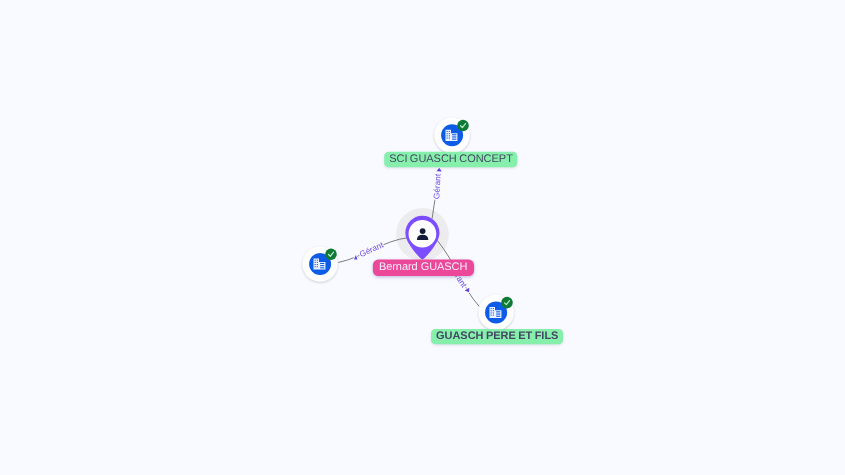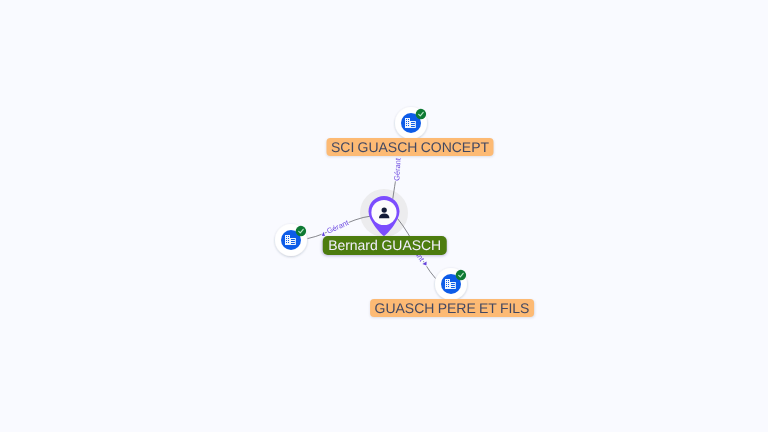--- a/index.html
+++ b/index.html
@@ -5,26 +5,26 @@
   html,body{margin:0;padding:0;}
   body{width:768px;height:432px;background:#f9faff;overflow:hidden;
        font-family:"Liberation Sans",sans-serif;-webkit-font-smoothing:antialiased;text-rendering:geometricPrecision;-moz-osx-font-smoothing:grayscale;}
   .stage{position:absolute;left:0;top:0;width:768px;height:432px;}
   .svglayer{position:absolute;left:0;top:0;}
   .edge{fill:none;stroke:#6a6b71;stroke-width:0.8;}
   .arrow{fill:#6443dc;paint-order:stroke fill;stroke:#f9faff;stroke-width:1.6px;stroke-linejoin:round;}
   .elabel{fill:#6d4ae0;font-size:7.5px;font-family:"Liberation Sans",sans-serif;
      paint-order:stroke fill;stroke:#f9faff;stroke-width:2.2px;stroke-linejoin:round;}
   .node{position:absolute;}
-  .nlabel{position:absolute;background:#fdba74;border-radius:4px;
-     color:#424862;font-size:14px;letter-spacing:-0.02px;word-spacing:-0.55px;
+  .nlabel{position:absolute;background:#86efac;border-radius:4px;
+     color:#424862;font-size:10px;letter-spacing:-0.02px;word-spacing:-0.55px;
      padding:2.1px 4.5px;line-height:1;white-space:nowrap;transform:translateX(-50%);
      box-shadow:0 1px 2.5px rgba(40,45,80,0.13);}
-  .plabel{position:absolute;background:#4d7c0f;border-radius:5px;
-     color:#f3effd;font-size:14px;padding:2.2px 5.8px;line-height:1.0;letter-spacing:-0.05px;white-space:nowrap;transform:translateX(-50%);
+  .plabel{position:absolute;background:#ec4899;border-radius:5px;
+     color:#f3effd;font-size:10px;padding:2.2px 5.8px;line-height:1.0;letter-spacing:-0.05px;white-space:nowrap;transform:translateX(-50%);
      box-shadow:0 1px 3px rgba(60,40,140,0.3);}
   .halo{position:absolute;border-radius:50%;background:#ececee;}
 </style>
 </head>
 <body>
 
 <div class="stage">
 
   <div class="halo" style="left:359.5px;top:189px;width:48px;height:48px;"></div>
 
@@ -121,21 +121,21 @@
         <rect x="19.0" y="26.0" width="1.0" height="1.0" fill="#0d5ce8"></rect>
         <rect x="21.0" y="26.0" width="1.0" height="1.0" fill="#0d5ce8"></rect>
         <rect x="24.0" y="23.0" width="3.85" height="1.0" fill="#0d5ce8"></rect>
         <rect x="24.0" y="25.0" width="3.85" height="1.0" fill="#0d5ce8"></rect>
         <rect x="24.0" y="27.0" width="3.85" height="1.0" fill="#0d5ce8"></rect>
       </g>
       <circle cx="33.9" cy="15.1" r="5.25" fill="#0e7a33"></circle>
       <path d="M31.7 15.35 L33.3 16.95 L36.2 13.3" fill="none" stroke="#b9e6c6" stroke-width="1.15" stroke-linecap="round" stroke-linejoin="round"></path>
     </svg>
   </div>
-  <div class="nlabel" style="left:452px;top:299.1px;">GUASCH PERE ET FILS</div>
+  <div class="nlabel" style="left:452px;top:299.1px;font-weight:bold;">GUASCH PERE ET FILS</div>
 
   <div class="node" style="left:361.9px;top:191.5px;">
     <svg width="44" height="52" viewBox="0 0 44 52">
       <path d="M22 4.1 C13.44 4.1 6.5 11.04 6.5 19.6 C6.5 24.3 9.3 29.3 12.6 33.9 C15.9 38.5 19.7 42.6 22 44.0 C24.3 42.6 28.1 38.5 31.4 33.9 C34.7 29.3 37.5 24.3 37.5 19.6 C37.5 11.04 30.56 4.1 22 4.1 Z" fill="#7c4dfe"></path>
       <circle cx="22" cy="20.5" r="12.6" fill="#fcfcfd"></circle>
       <g fill="#131b38">
         <circle cx="22.2" cy="18.1" r="2.65"></circle>
         <path d="M22.2 21.4 c-3.1 0 -4.5 1.5 -4.9 3.0 l-0.3 1.8 h10.4 l-0.3 -1.8 c-0.4 -1.5 -1.8 -3.0 -4.9 -3.0 z"></path>
       </g>
     </svg>

